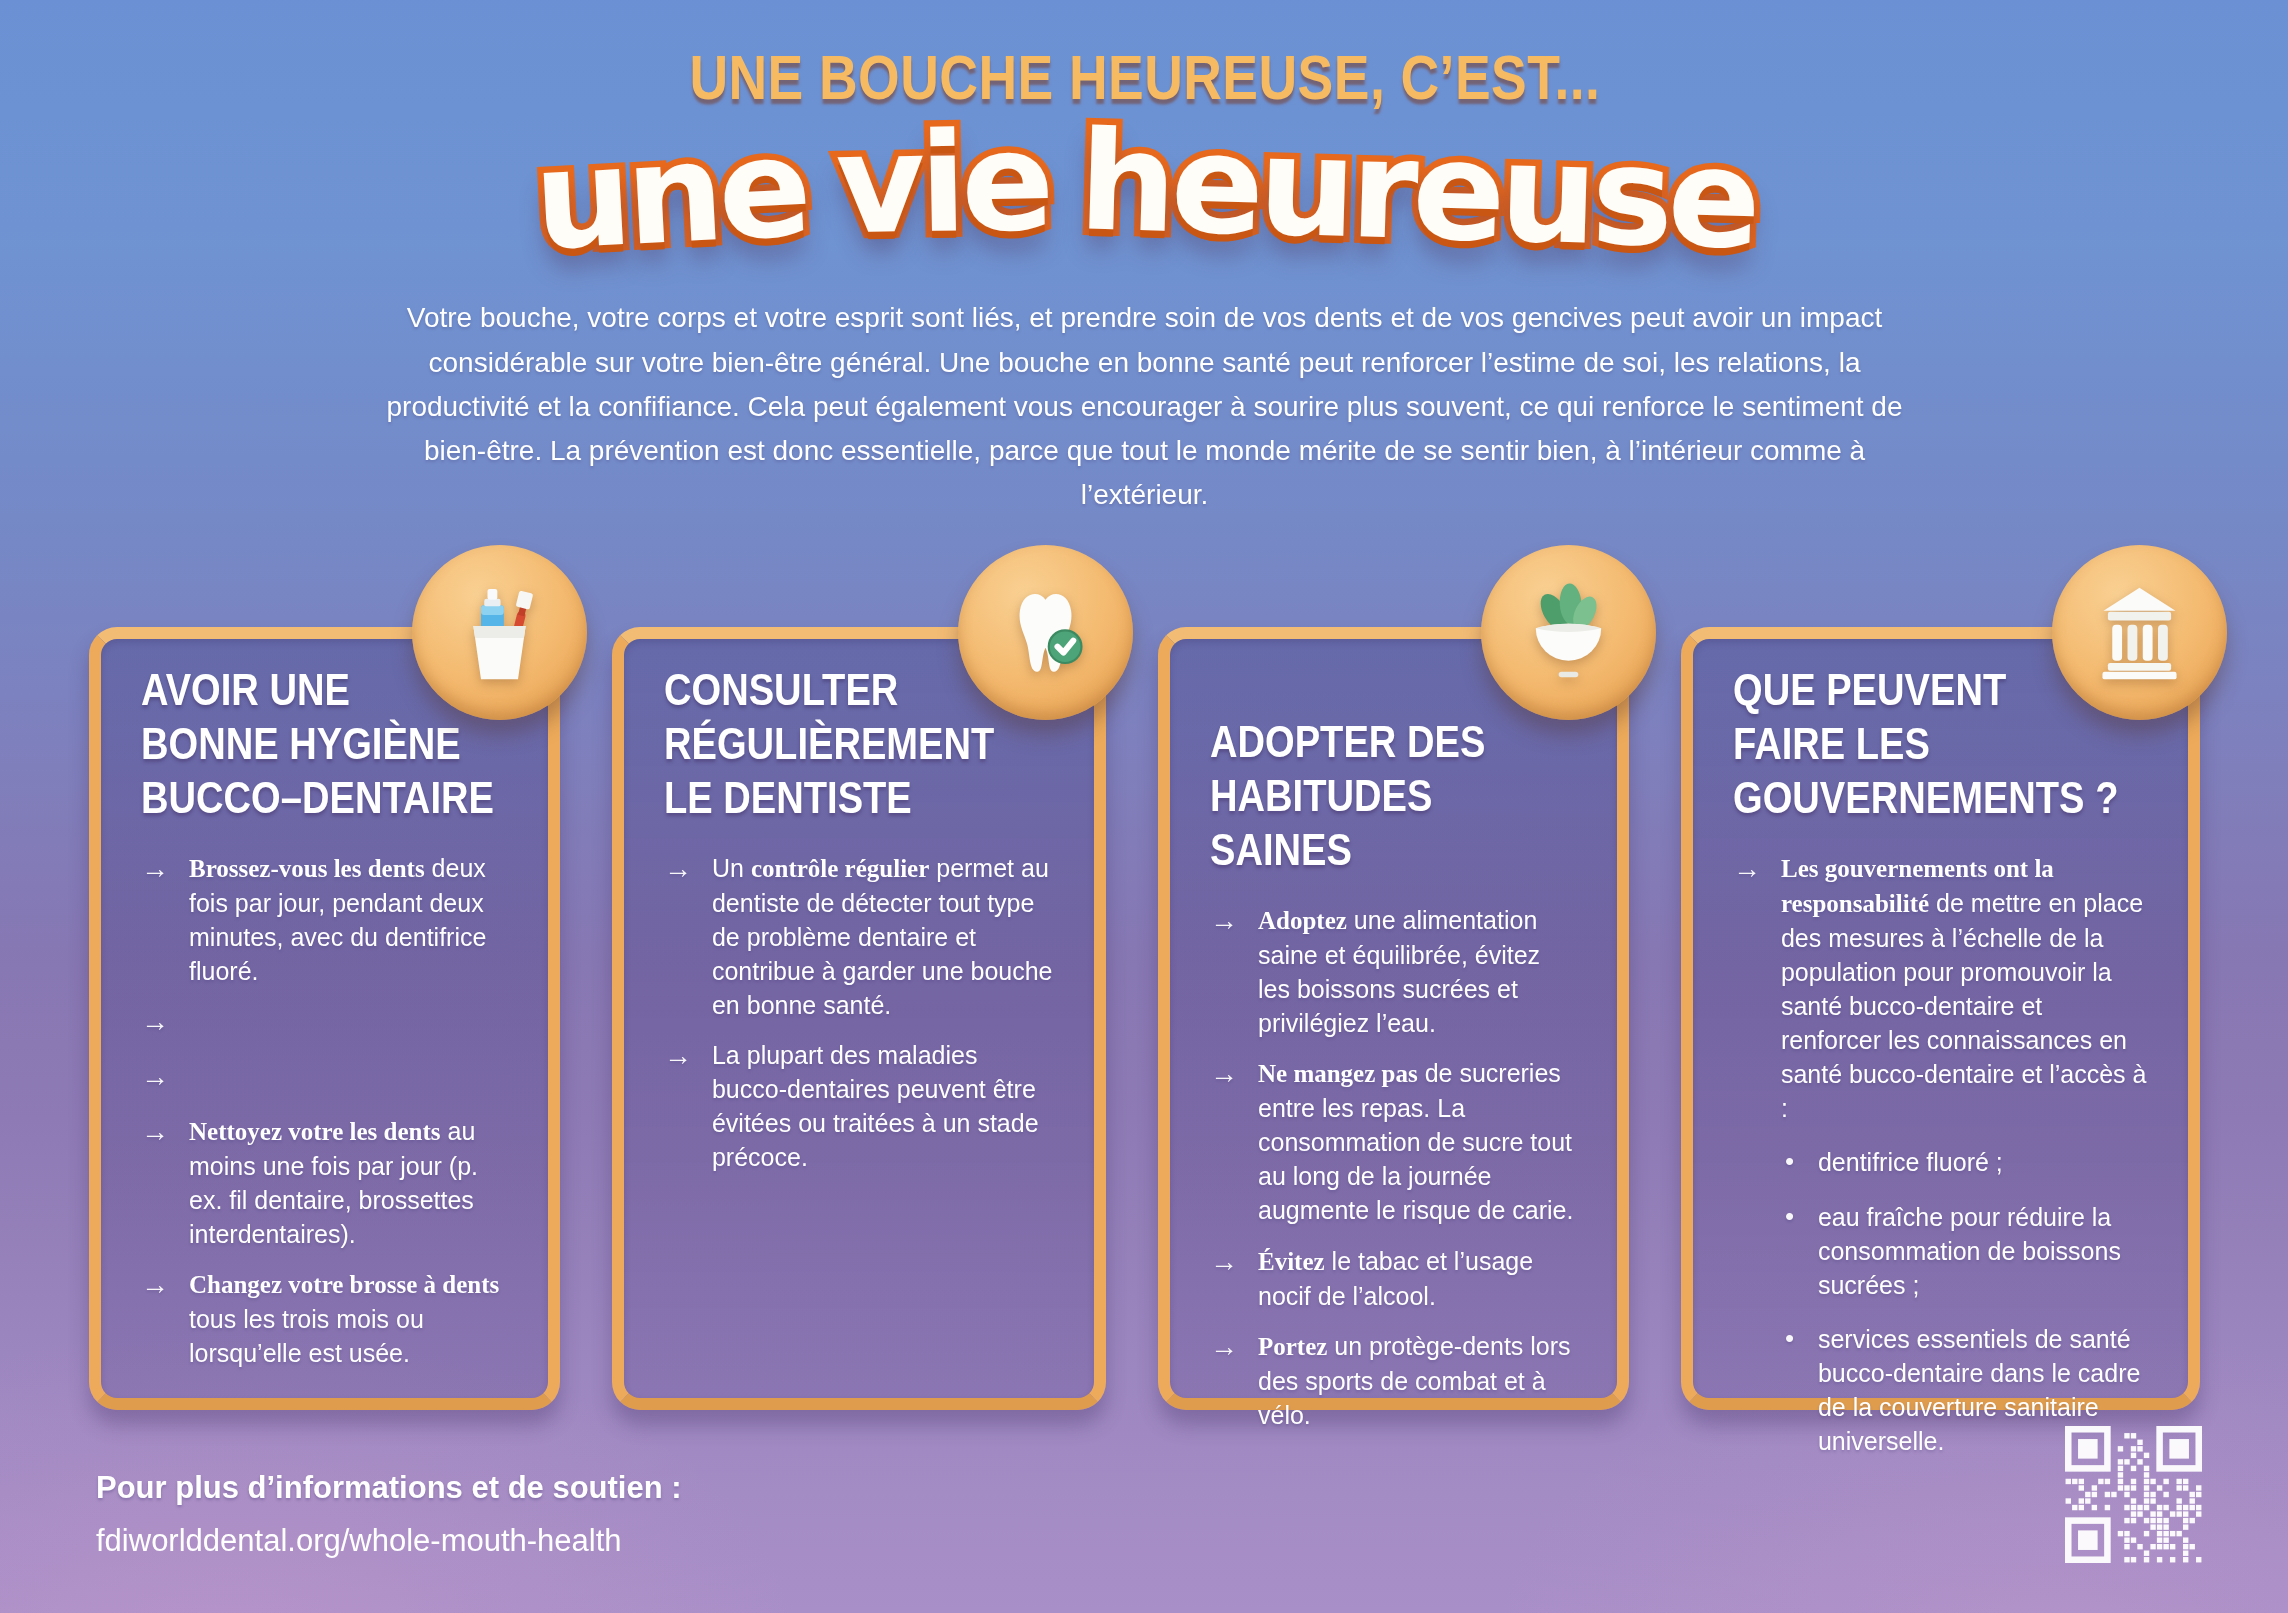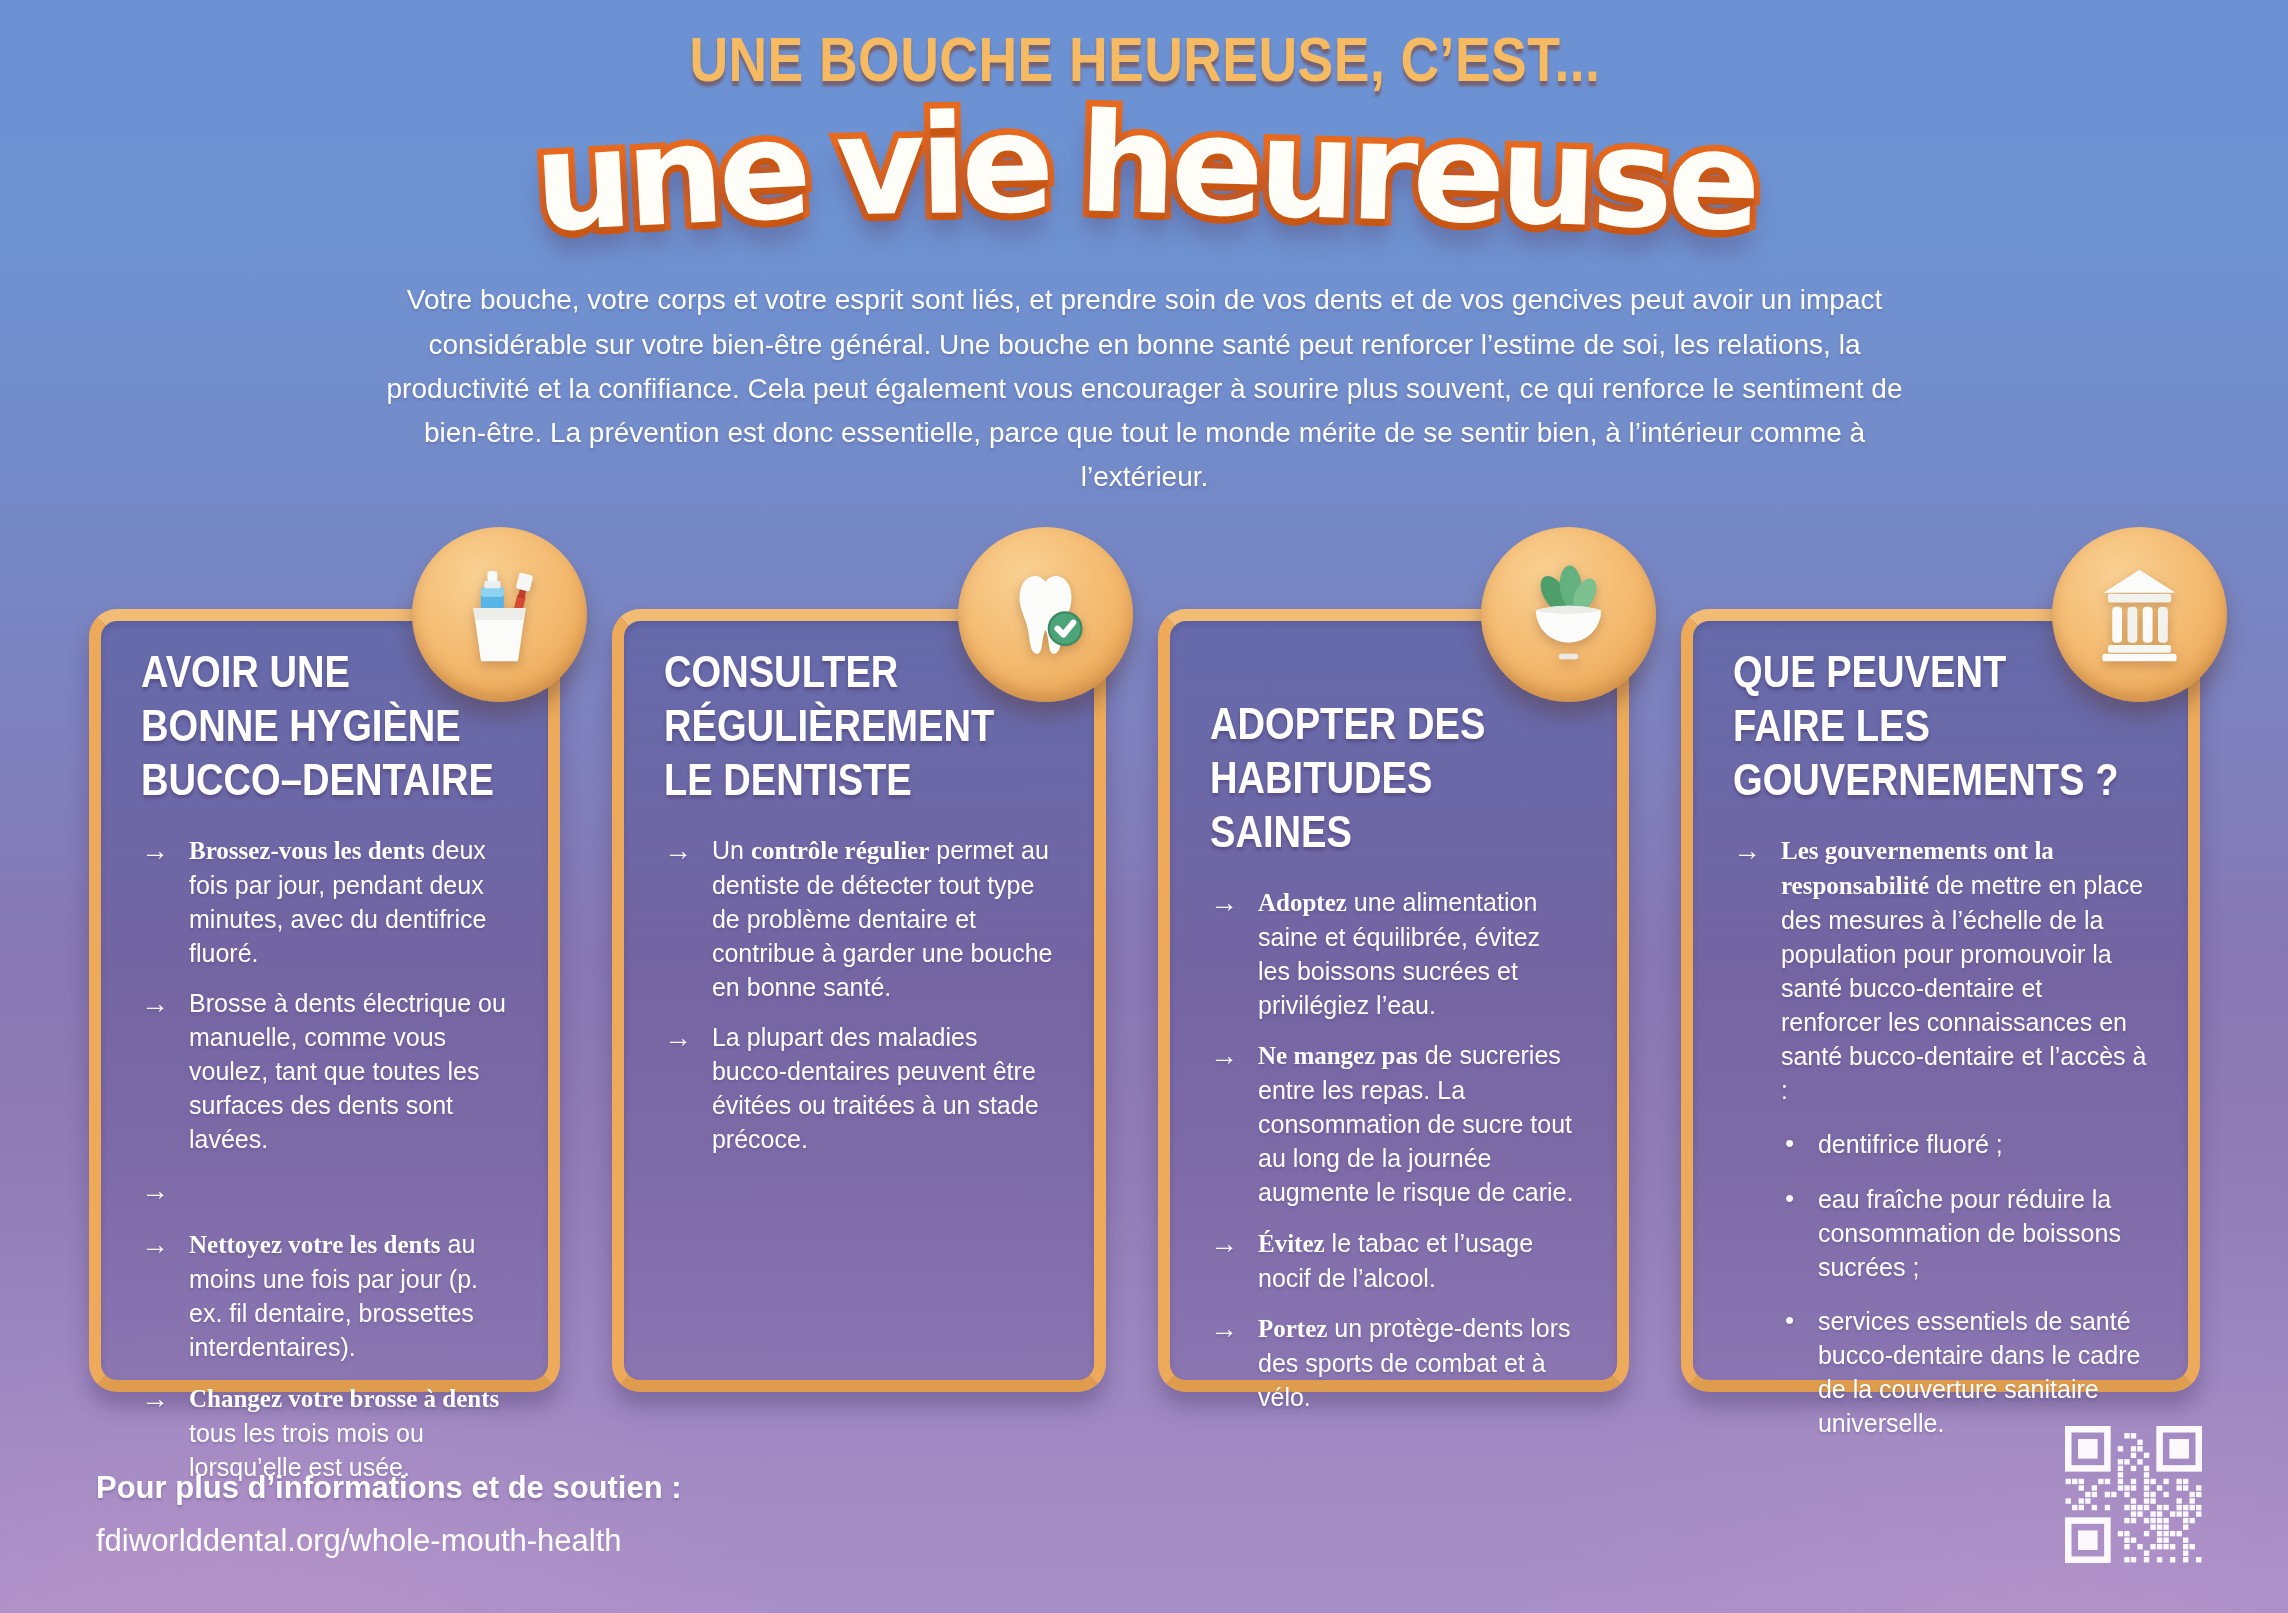--- a/index.html
+++ b/index.html
@@ -11,21 +11,21 @@
     font-family: "Liberation Sans", sans-serif;
     color: #ffffff;
     background:
       radial-gradient(923px 517px at 10% 102%, rgba(215,160,205,0.25), transparent 62%),
       radial-gradient(923px 517px at 90% 102%, rgba(215,160,205,0.20), transparent 62%),
       linear-gradient(180deg, #6B91D4 0%, #6F93D2 14%, #7589C7 32%, #7E80BD 46%,
                       #8777B2 60%, #907CB6 72%, #9D87C0 85%, #A98FC8 100%);
   }
 
   
-  .kicker { margin-top: 23px; text-align: center; }
+  .kicker { margin-top: 41px; text-align: center; }
   .kicker-inner {
     display: inline-block;
     transform: scaleX(0.85);
     font-weight: 800;
     font-size: 63px;
     letter-spacing: 0.5px;
     color: #F6BB62;
     text-shadow: 0 4.6px 2.8px rgba(122,60,40,0.55);
     white-space: nowrap;
   }
@@ -161,21 +161,20 @@
       <h2 class="card-title">AVOIR UNE
 BONNE HYGIÈNE
 BUCCO–DENTAIRE</h2>
       <div class="card-items">
         <div class="item">
           <span class="marker">→</span>
           <p class="item-text"><b>Brossez-vous les dents</b> deux fois par jour, pendant deux minutes, avec du dentifrice fluoré.</p>
         </div>
         <div class="item">
           <span class="marker">→</span>
-          <p class="item-text">Brosse à dents électrique ou manuelle, comme vous voulez, tant que toutes les surfaces des dents sont lavées.</p>
         </div>
         <div class="item">
           <span class="marker">→</span>
         </div>
         <div class="item">
           <span class="marker">→</span>
           <p class="item-text"><b>Nettoyez votre les dents</b> au moins une fois par jour (p. ex. fil dentaire, brossettes interdentaires).</p>
         </div>
         <div class="item">
           <span class="marker">→</span>

